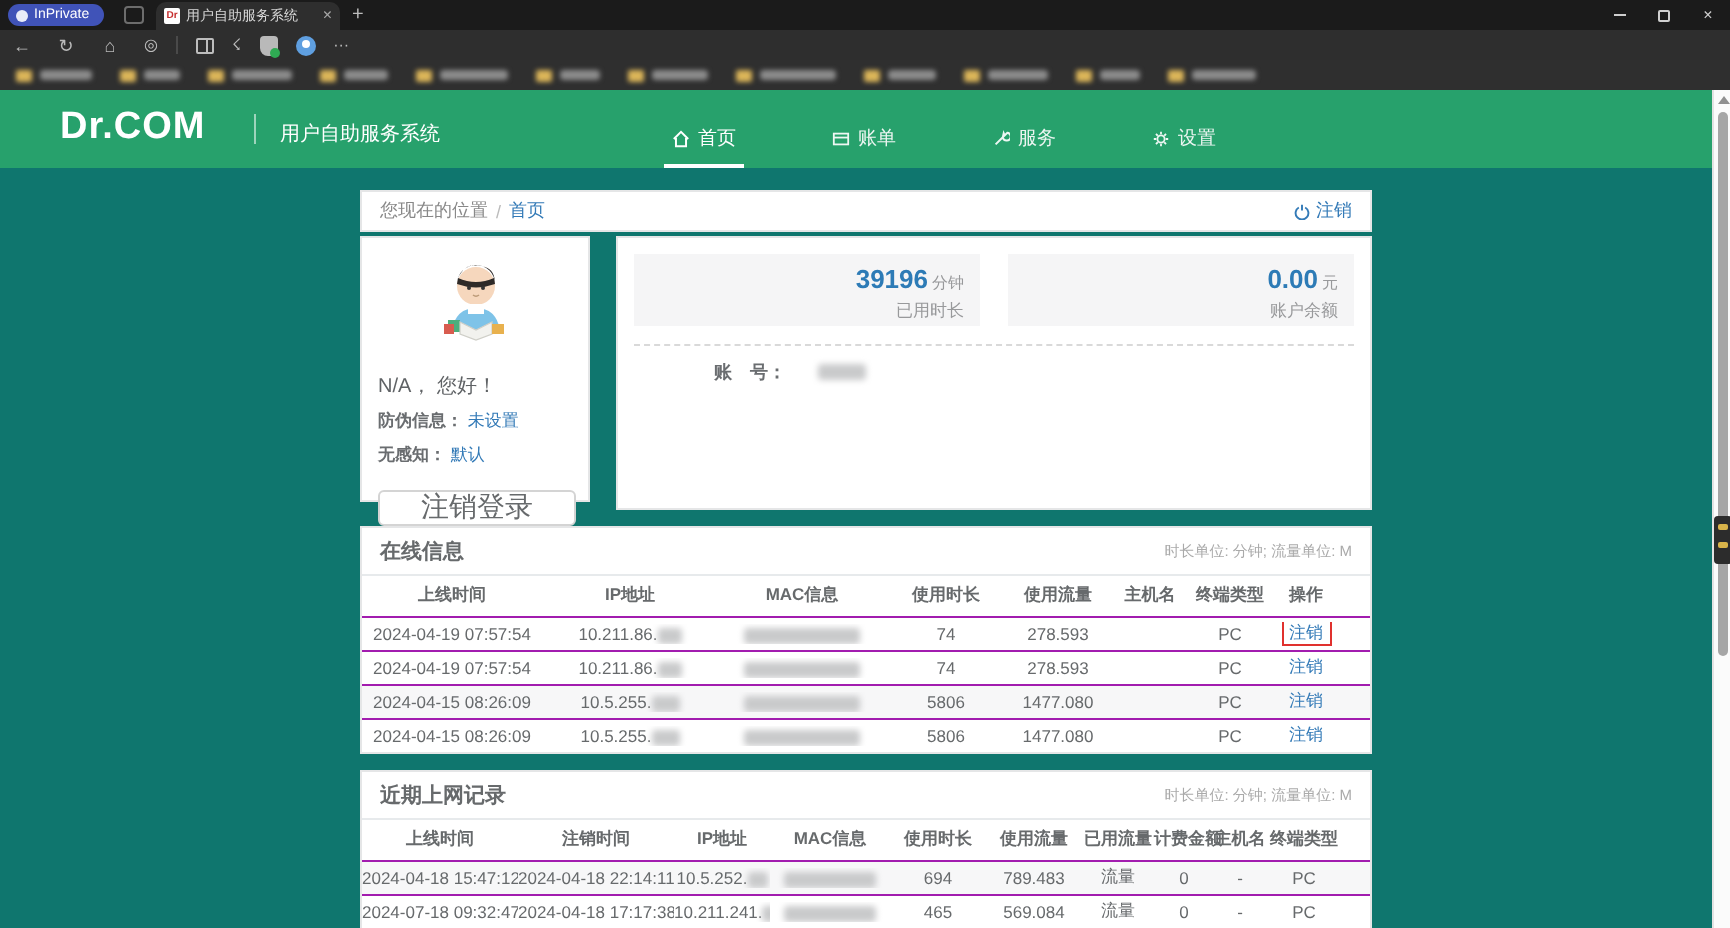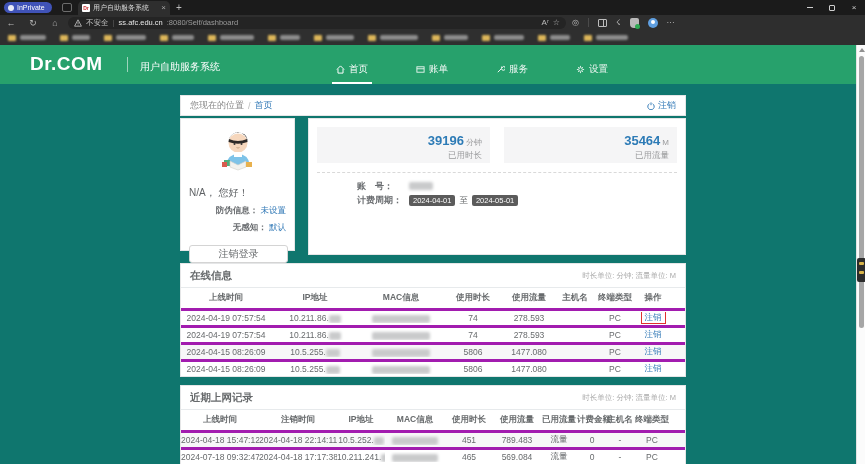--- a/index.html
+++ b/index.html
@@ -68,24 +68,24 @@
   .crumb { left:180px; top:11px; width:506px; height:21px; display:flex; align-items:center; padding:0 9px; font-size:9px; }
   .crumb .pre { color:#888; }
   .crumb .sl { color:#bbb; margin:0 4px; }
   a.blue { color:#337ab7; text-decoration:none; }
   .crumb .spacer { flex:1; }
   .crumb .logout { display:flex; align-items:center; gap:3px; font-size:9px; }
 
   .profile-card { left:180px; top:34px; width:115px; height:133px; padding:8px 8px 6px; }
   .avatar-wrap { display:flex; justify-content:center; }
   .greet { margin-top:7px; font-size:10px; color:#5f6265; }
-  .pfield { margin-top:5px; font-size:8.5px; color:#6a6d70; font-weight:bold;text-align:right; }
+  .pfield { margin-top:5px; font-size:8.5px; color:#6a6d70; font-weight:bold; }
   .pfield a { font-weight:normal; }
   .logout-btn { margin-top:11px; width:99px; height:18px; background:#fff; border:1px solid #d4d4d4; border-radius:3px;
-                font-size:10px; color:#676a6c; display:flex; align-items:center; justify-content:center; }
+                font-size:14px; color:#676a6c; display:flex; align-items:center; justify-content:center; }
 
   .acct-panel { left:308px; top:34px; width:378px; height:137px; padding:8px; }
   .stat-row { display:flex; gap:14px; }
   .stat-box { flex:1; height:36px; background:#f5f5f6; padding:4px 8px 0 0; text-align:right; }
   .stat-val { font-size:13px; font-weight:bold; color:#2d7bb6; }
   .stat-unit { font-size:8px; color:#98999b; margin-left:2px; }
   .stat-label { font-size:8.5px; color:#98999b; margin-top:1px; }
   .dashed { border-top:1px dashed #d9d9d9; margin:9px 0 6px; }
   .acct-rows { padding-left:40px; }
   .acct-row { display:flex; align-items:center; height:14.5px; font-size:9px; color:#676a6c; }
@@ -94,21 +94,21 @@
   .badge-dark { background:#5b5b5b; color:#fff; font-size:7.5px; padding:1px 4px; border-radius:2px; }
   .zhi { margin:0 4px; color:#676a6c; font-size:8.5px; }
   .blurchip { display:inline-block; height:8px; background:#c9cacb; border-radius:2px; filter:blur(1.5px); vertical-align:middle; }
 
   .tbl-panel { left:180px; top:179px; width:506px; height:114px; }
   .tbl-panel2 { left:180px; top:301px; width:506px; height:80px; }
   .tbl-title { position:relative; height:24px; border-bottom:1px solid #e7eaec; display:flex; align-items:center; padding:0 9px; }
   .tbl-title .t { font-size:10.5px; color:#676a6c; font-weight:bold; }
   .tbl-title .units { position:absolute; right:9px; font-size:7.5px; color:#aaa; }
   .thead { display:flex; align-items:center; height:20px; }
-  .trow { display:flex; align-items:center; height:17px; border-top:3px solid #a21caf; }
+  .trow { display:flex; align-items:center; height:17px; border-top:1px solid #a21caf; }
   .trow.stripe { background:#f7f7f8; }
   .cell { font-size:8.5px; color:#676a6c; text-align:center; white-space:nowrap; overflow:hidden; }
   .hcell { font-weight:bold; font-size:8.5px; color:#676a6c; text-align:center; white-space:nowrap; }
   .t1c0{width:90px}.t1c1{width:88px}.t1c2{width:84px}.t1c3{width:60px}.t1c4{width:52px}.t1c5{width:40px}.t1c6{width:40px}.t1c7{width:36px}
   .t2c0{width:78px}.t2c1{width:78px}.t2c2{width:48px}.t2c3{width:60px}.t2c4{width:48px}.t2c5{width:48px}.t2c6{width:36px}.t2c7{width:30px}.t2c8{width:26px}.t2c9{width:38px}
   .action-link { font-size:8.5px; }
   .hl-red { border:1.5px solid #e0312e; padding:0 3px 1px; }
 
   
   .scrollbar { position:absolute; right:0; top:45px; width:9px; height:419px; background:#fbfbfb; border-left:1px solid #e3e3e3; }
@@ -143,36 +143,20 @@
           <span class="max"></span>
         </span>
       <span class="win-btn">×</span>
     </div>
   </div>
 
   <div class="toolbar">
     <span class="nav-ic">←</span>
     <span class="nav-ic">↻</span>
     <span class="nav-ic">⌂</span>
-    <div class="addr">
-      <span class="warn">
-        <svg width="8" height="8" viewBox="0 0 10 10">
-            <path d="M5 1 L9.3 9 H0.7 Z" fill="none" stroke="#c8c8c8" stroke-width="1"></path>
-            <rect x="4.6" y="3.6" width="0.9" height="2.6" fill="#c8c8c8"></rect>
-            <rect x="4.6" y="7" width="0.9" height="1" fill="#c8c8c8"></rect>
-          </svg>
-      </span>
-      <span class="warn-txt">不安全</span>
-      <span class="sep">|</span>
-      <span class="host">ss.afc.edu.cn</span>
-      <span class="path">:8080/Self/dashboard</span>
-      <span class="spacer"></span>
-      <span class="addr-ic">Aʳ</span>
-      <span class="addr-ic">☆</span>
-    </div>
     <div class="tb-right">
       <span class="tb-ic">◎</span>
       <span class="vsep"></span>
       <span class="split-ic"></span>
       <span class="tb-ic">☇</span>
       <span class="shield-ic"></span>
       <span class="profile-ic"></span>
       <span class="tb-ic">···</span>
     </div>
   </div>
@@ -307,35 +291,29 @@
       <div class="logout-btn">注销登录</div>
     </div>
 
     <div class="panel acct-panel">
       <div class="stat-row">
         <div class="stat-box">
           <div><span class="stat-val">39196</span><span class="stat-unit">分钟</span></div>
           <div class="stat-label">已用时长</div>
         </div>
         <div class="stat-box">
-          <div><span class="stat-val">35464</span><span class="stat-unit">M</span></div>
-          <div class="stat-label">已用流量</div>
+          <div><span class="stat-val">0.00</span><span class="stat-unit">元</span></div>
+          <div class="stat-label">账户余额</div>
         </div>
       </div>
       <div class="dashed"></div>
       <div class="acct-rows">
         <div class="acct-row">
           <span class="lbl">账　号：</span>
           <span class="blurchip" style="width:24px"></span>
-        </div>
-        <div class="acct-row">
-          <span class="lbl">计费周期：</span>
-          <span class="badge-dark">2024-04-01</span>
-          <span class="zhi">至</span>
-          <span class="badge-dark">2024-05-01</span>
         </div>
       </div>
     </div>
 
     <div class="panel tbl-panel">
       <div class="tbl-title">
         <span class="t">在线信息</span>
         <span class="units">时长单位: 分钟; 流量单位: M</span>
       </div>
       <div class="thead">
@@ -405,21 +383,21 @@
         <span class="hcell t2c6">已用流量</span>
         <span class="hcell t2c7">计费金额</span>
         <span class="hcell t2c8">主机名</span>
         <span class="hcell t2c9">终端类型</span>
       </div>
       <div class="trow stripe">
         <span class="cell t2c0">2024-04-18 15:47:12</span>
         <span class="cell t2c1">2024-04-18 22:14:11</span>
         <span class="cell t2c2"><span>10.5.252.</span><span class="blurchip" style="width:10px"></span></span>
         <span class="cell t2c3"><span class="blurchip" style="width:46px"></span></span>
-        <span class="cell t2c4">451</span>
+        <span class="cell t2c4">694</span>
         <span class="cell t2c5">789.483</span>
         <span class="cell t2c6">流量</span>
         <span class="cell t2c7">0</span>
         <span class="cell t2c8">-</span>
         <span class="cell t2c9">PC</span>
       </div>
       <div class="trow">
         <span class="cell t2c0">2024-07-18 09:32:47</span>
         <span class="cell t2c1">2024-04-18 17:17:38</span>
         <span class="cell t2c2"><span>10.211.241.</span><span class="blurchip" style="width:10px"></span></span>

